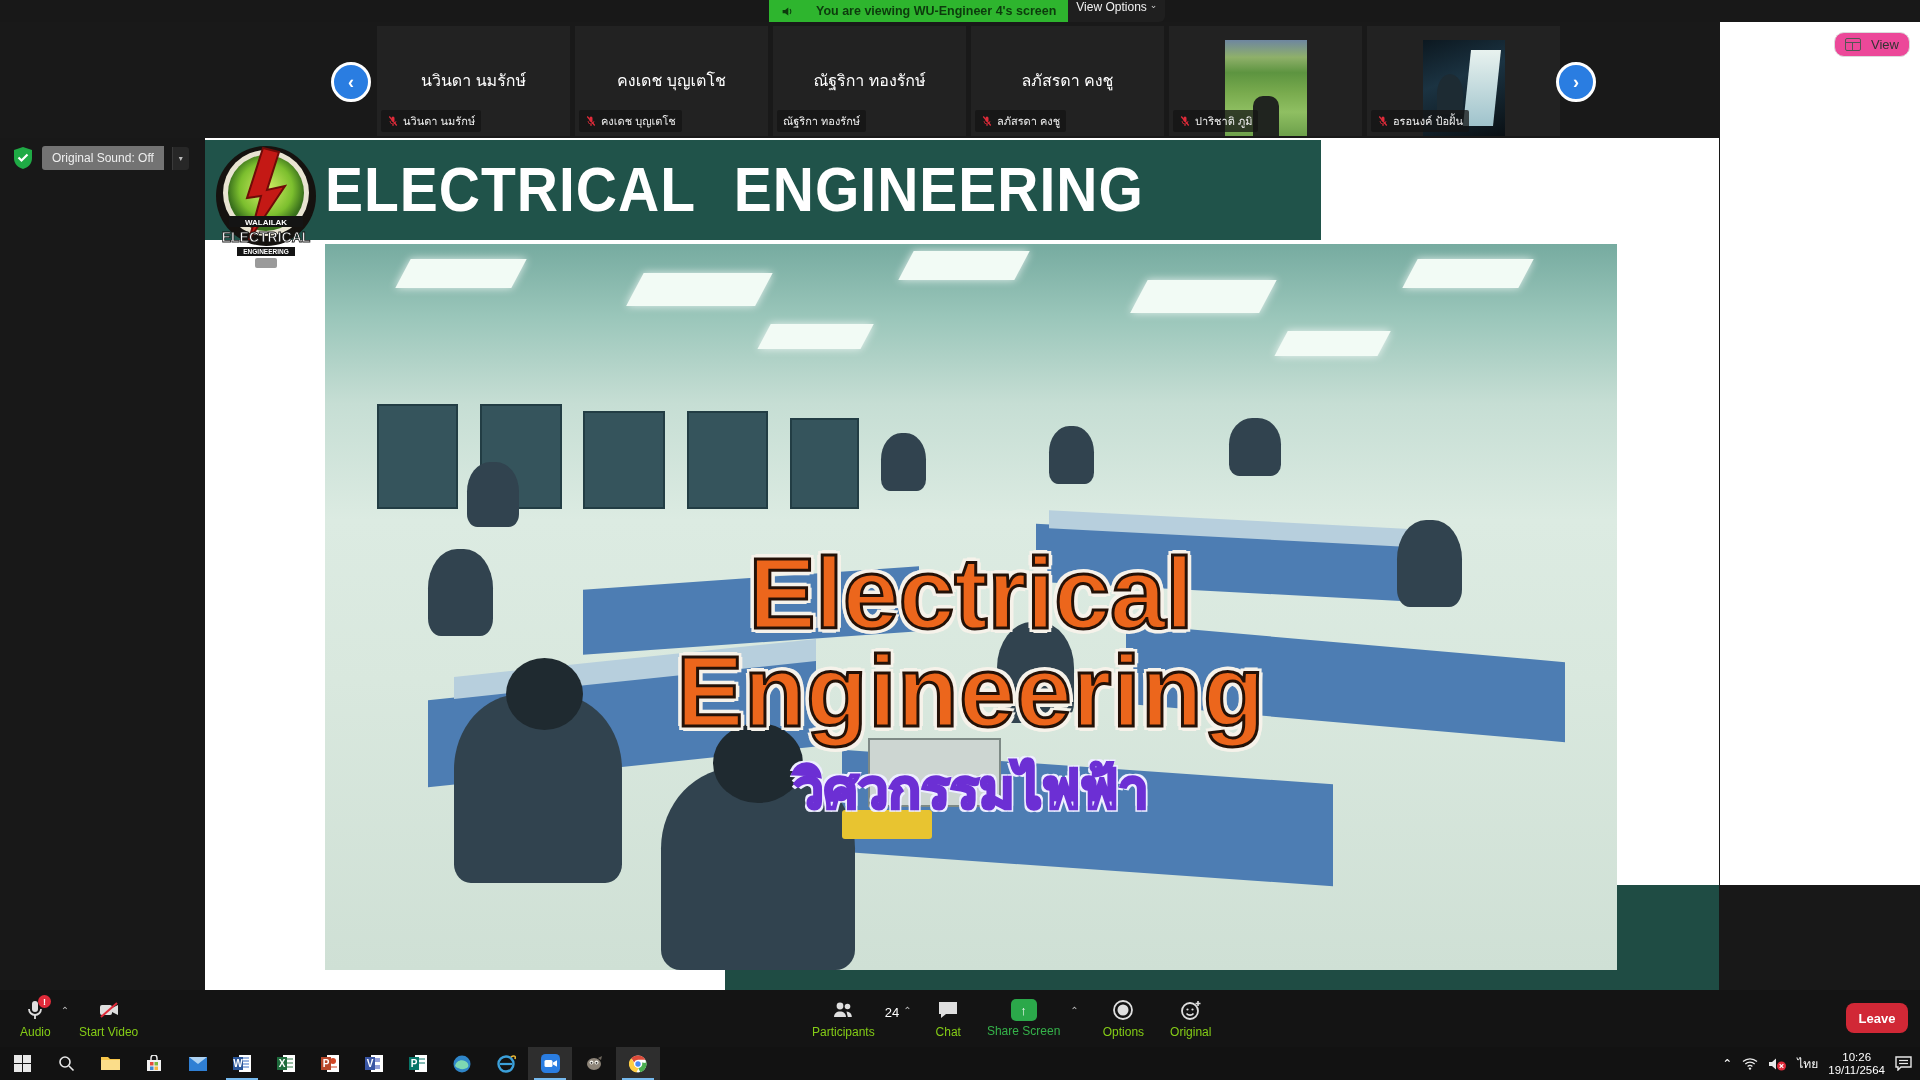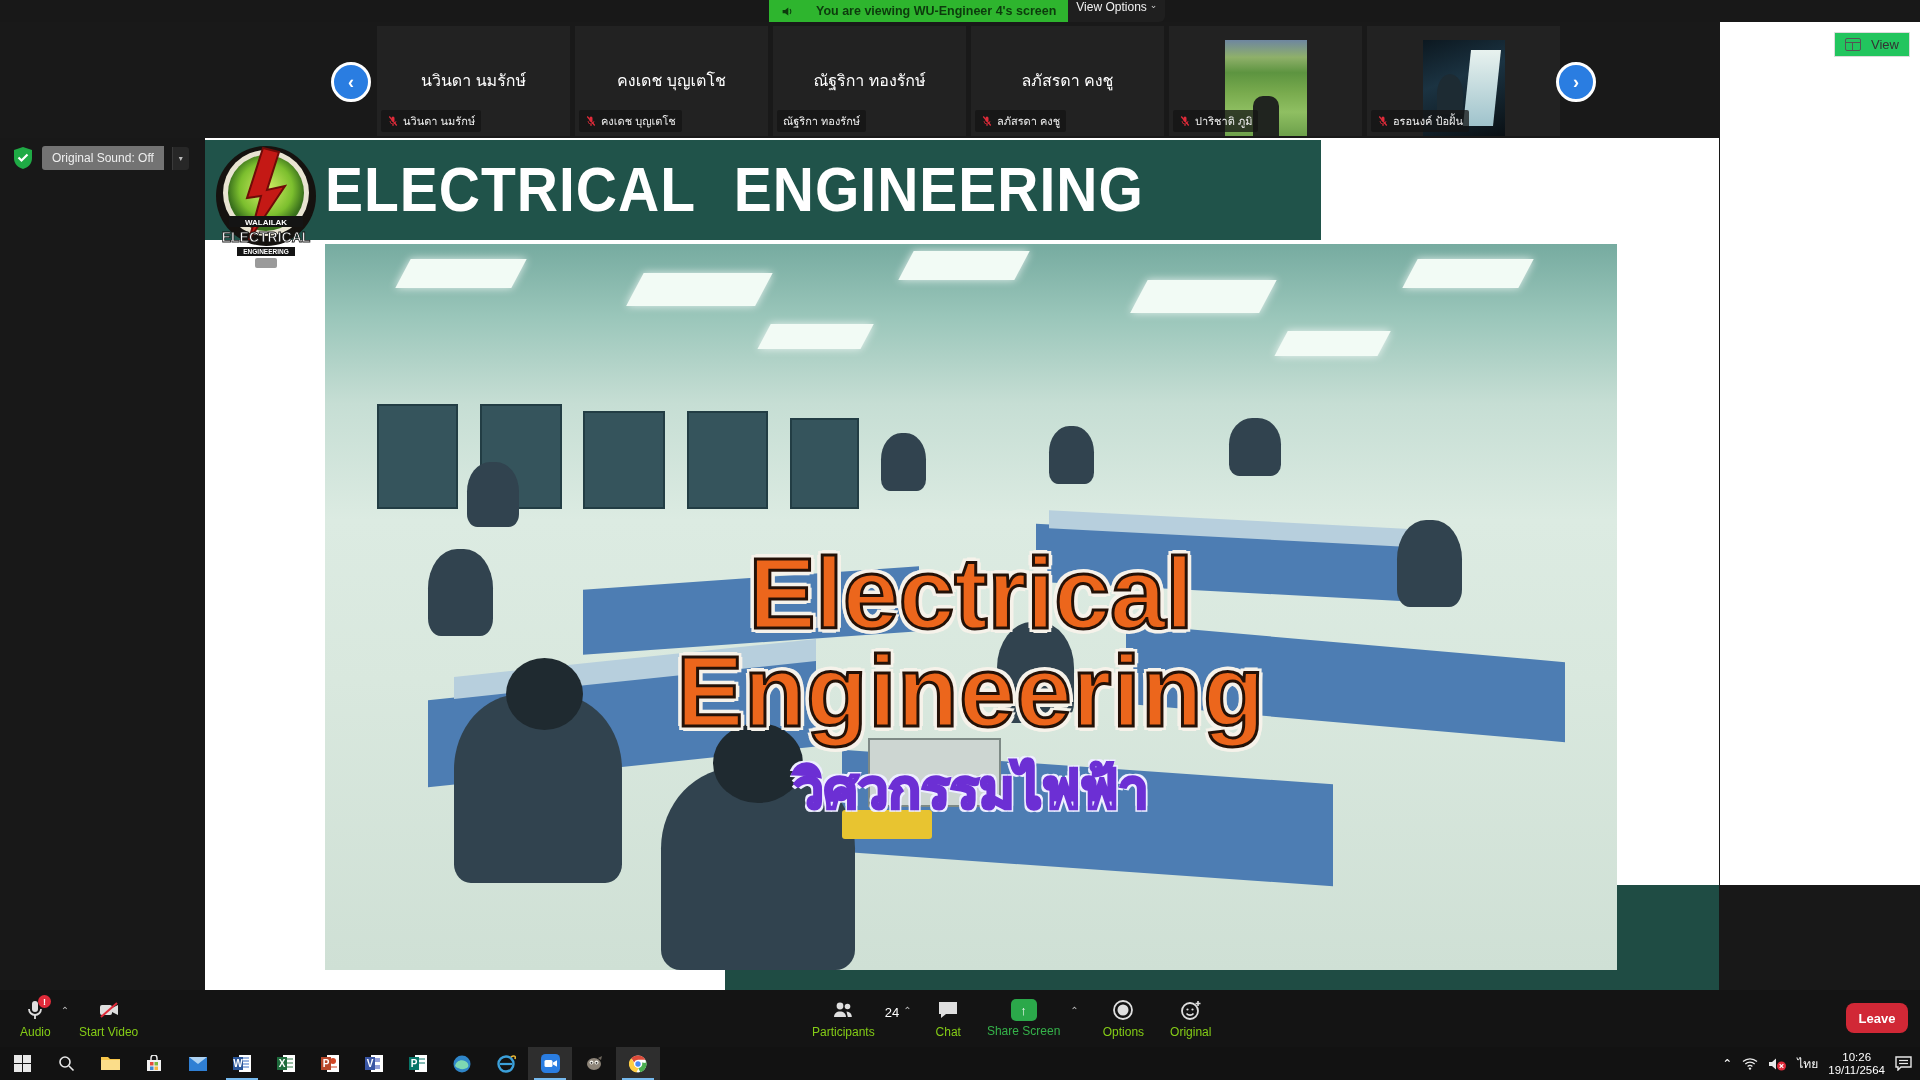--- a/index.html
+++ b/index.html
@@ -31,21 +31,21 @@
   .vid.v5{background:linear-gradient(180deg,#6e86a0 0%,#8fb06a 18%,#5d9440 34%,#79ab4e 55%,#8fbf62 75%,#6da04b 100%);}
   .vid.v5::after{content:"";position:absolute;left:28px;bottom:0;width:26px;height:40px;background:#20241f;border-radius:10px 10px 0 0;}
   .vid.v6{background:linear-gradient(160deg,#0c1820 0%,#1b3342 40%,#0a1014 100%);}
   .vid.v6::before{content:"";position:absolute;right:8px;top:10px;width:30px;height:76px;background:linear-gradient(180deg,#e8f2ef,#9fc3cc);transform:skewX(-6deg);}
   .vid.v6::after{content:"";position:absolute;left:14px;top:34px;width:26px;height:40px;background:#1d2b33;border-radius:50% 50% 0 0;}
   .nav-circle{position:absolute;width:34px;height:34px;border-radius:50%;background:var(--zoomblue);
               border:3px solid #fff;color:#fff;display:flex;align-items:center;justify-content:center;
               font-size:18px;font-weight:bold;z-index:22;}
   
   .white-panel{position:absolute;left:1720px;top:22px;width:200px;height:863px;background:#fff;z-index:10;}
-  .view-btn{position:absolute;right:10px;top:10px;background:#22c55e;border:1px solid #dcdcdc;border-radius:1px;
+  .view-btn{position:absolute;right:10px;top:10px;background:#ec4899;border:1px solid #dcdcdc;border-radius:10px;
             display:flex;align-items:center;gap:10px;padding:4px 10px;}
   .view-btn span{font-size:13px;color:#333;}
   .grid-ic{width:14px;height:11px;border:1.5px solid #555;border-radius:2px;position:relative;}
   .grid-ic::before{content:"";position:absolute;left:0;right:0;top:2.5px;height:1.5px;background:#555;}
   .grid-ic::after{content:"";position:absolute;left:5.5px;top:2.5px;bottom:0;width:1.5px;background:#555;}
   
   .osound{position:absolute;left:12px;top:146px;display:flex;align-items:center;gap:8px;z-index:25;}
   .osound .btn{background:#737373;color:#efefef;font-size:12px;padding:5px 10px;border-radius:3px 0 0 3px;}
   .osound .drop{background:#272727;color:#bbb;font-size:8px;padding:7px 6px;border-left:1px solid #3a3a3a;border-radius:0 3px 3px 0;}
   

